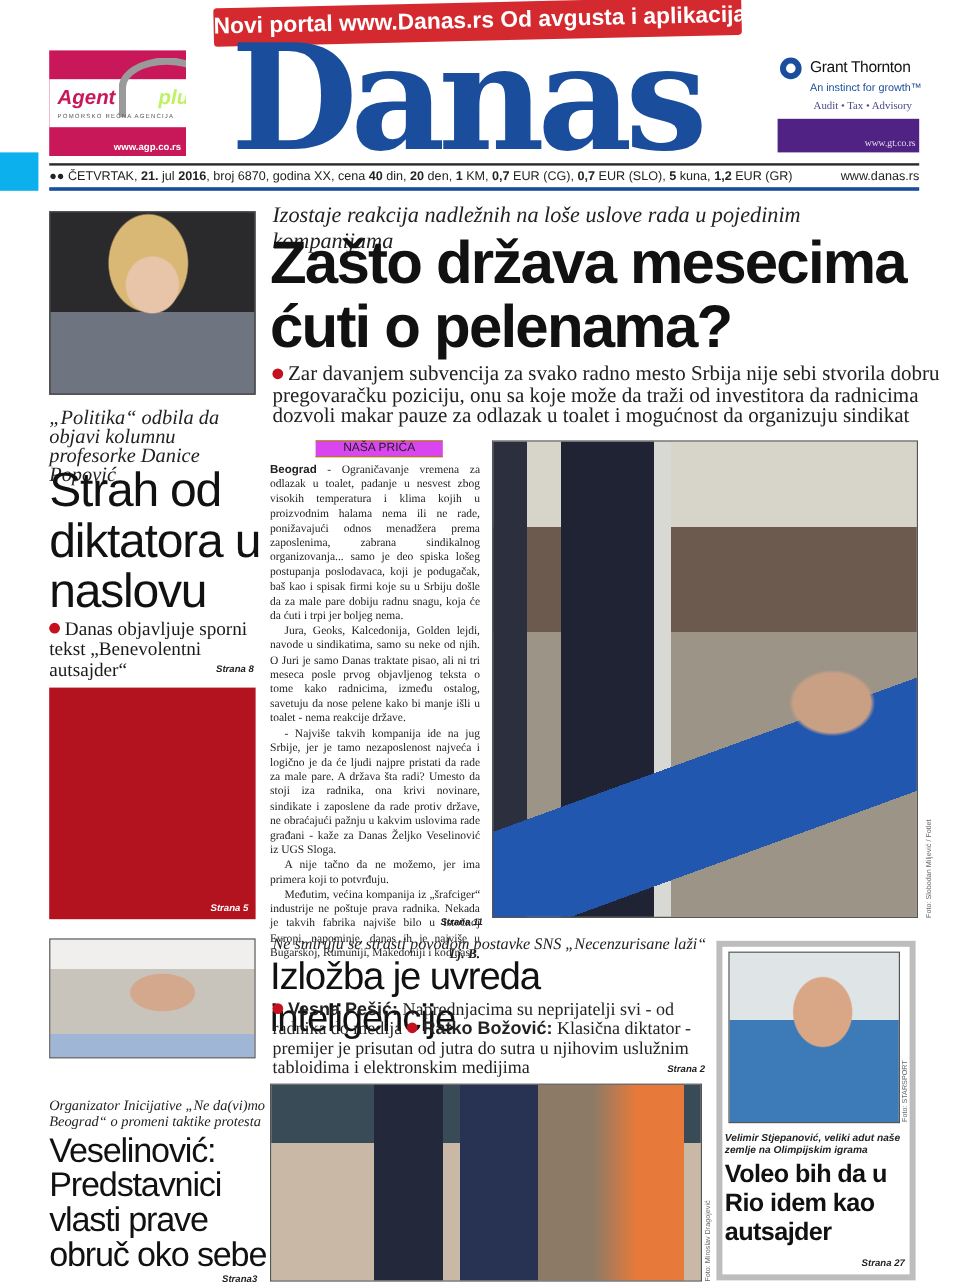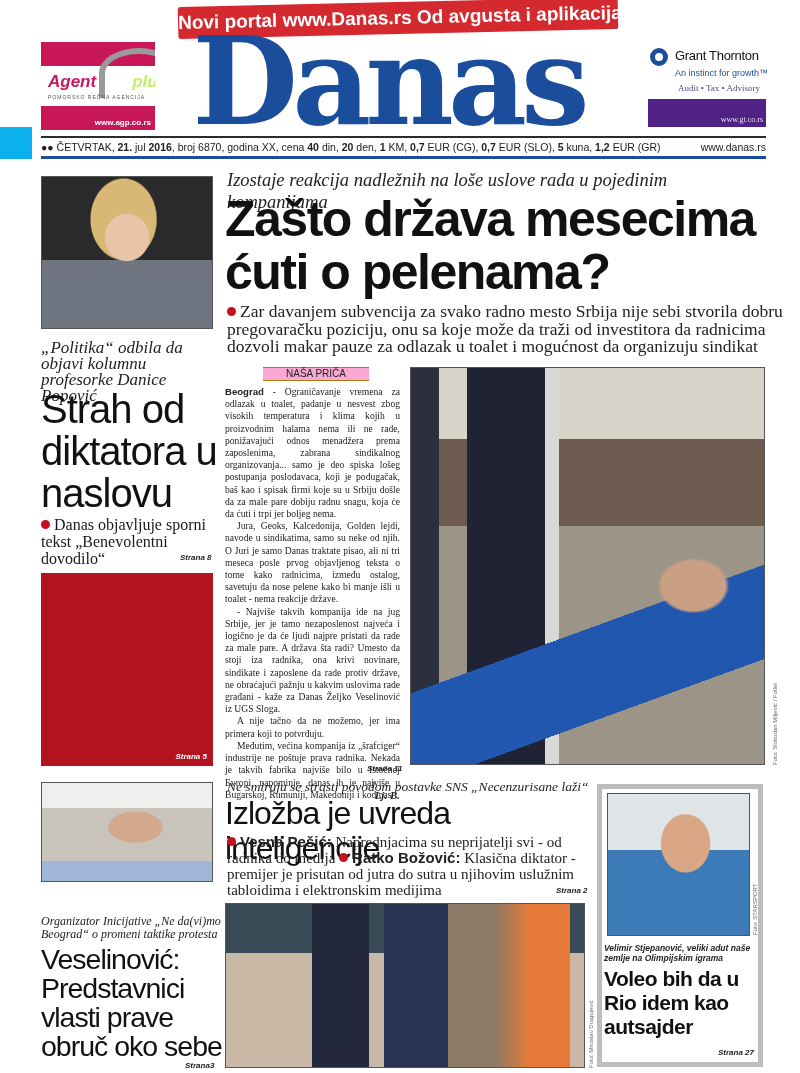--- a/index.html
+++ b/index.html
@@ -147,21 +147,21 @@
 
   
   .main-kicker { position: absolute; left: 227px; top: 169px; width: 540px; font-size: 18.5px; line-height: 22px; }
   .main-head {
     position: absolute; left: 225px; top: 193px; width: 560px; font-family: "Liberation Sans", sans-serif;
     font-weight: bold; font-size: 50px; line-height: 53px; color: #111; letter-spacing: -1.5px;
   }
   .main-deck { position: absolute; left: 227px; top: 303px; width: 560px; font-size: 17.5px; line-height: 17.5px; color: #222; }
 
   .section-label {
-    position: absolute; left: 263px; top: 367px; width: 106px; height: 14px; background: #f9a8d4;
+    position: absolute; left: 263px; top: 367px; width: 106px; height: 14px; background: #d946ef;
     border-top: 1px solid #b47a10; border-bottom: 1px solid #b47a10;
     font-family: "Liberation Sans", sans-serif; font-size: 10px; line-height: 12px; text-align: center; color: #222;
   }
   .body-text {
     position: absolute; left: 225px; top: 386px; width: 175px; font-size: 9.6px; line-height: 12.2px;
     text-align: justify; color: #222; hyphens: auto;
   }
   .body-text p { text-indent: 12px; }
   .body-text p:first-child { text-indent: 0; }
   .body-text .dl { font-family: "Liberation Sans", sans-serif; font-weight: bold; }
@@ -233,21 +233,21 @@
     <b>5</b> <span>kuna,</span>
     <b>1,2</b> <span>EUR (GR)</span>
   </span>
   <span>www.danas.rs</span>
 </div>
 <div class="dateline-bot"></div>
 
 <div class="photo ph-woman"></div>
 <div class="lead-left-kicker kicker-italic">„Politika“ odbila da objavi kolumnu profesorke Danice Popović</div>
 <div class="lead-left-head">Strah od diktatora u naslovu</div>
-<div class="lead-left-sub"><span class="bullet"></span><span>Danas objavljuje sporni tekst „Benevolentni dovodilo“</span></div>
+<div class="lead-left-sub"><span class="bullet"></span><span>Danas objavljuje sporni tekst „Benevolentni autsajder“</span></div>
 <div class="page-ref" style="left:180px; top:553px;">Strana 8</div>
 
 <div class="red-box">
   <div class="page-ref">Strana 5</div>
 </div>
 
 <div class="photo ph-man"></div>
 <div class="man-kicker kicker-italic">Organizator Inicijative „Ne da(vi)mo Beograd“ o promeni taktike protesta</div>
 <div class="man-head">Veselinović: Predstavnici vlasti prave obruč oko sebe</div>
 <div class="page-ref" style="left:185px; top:1061px;">Strana3</div>

